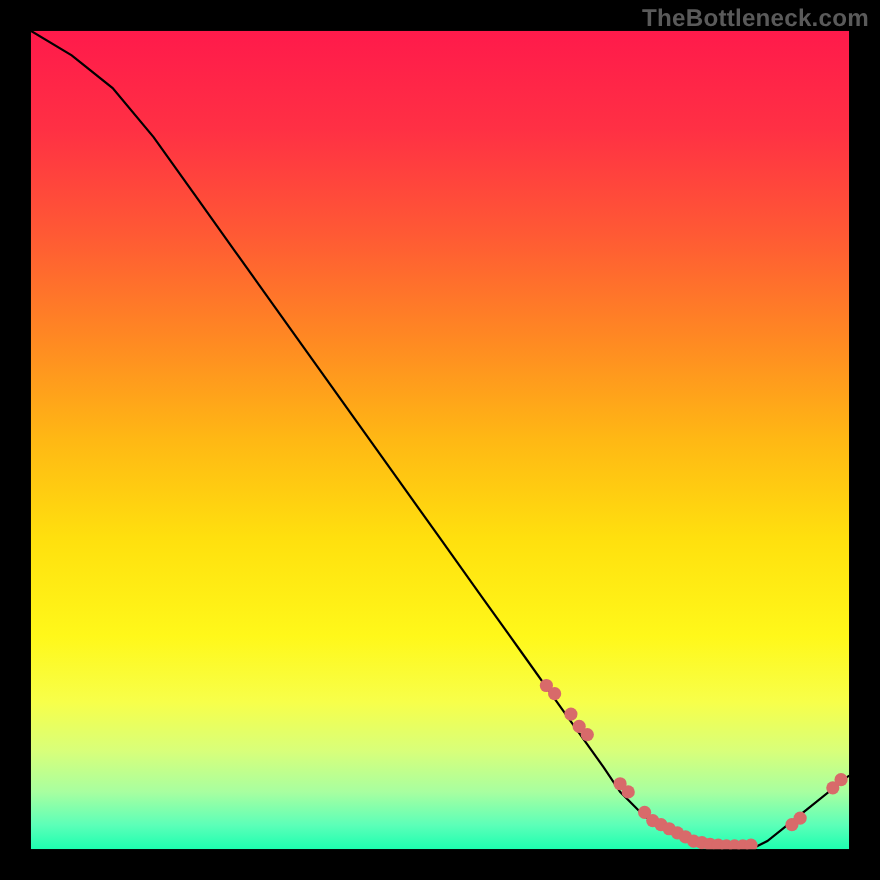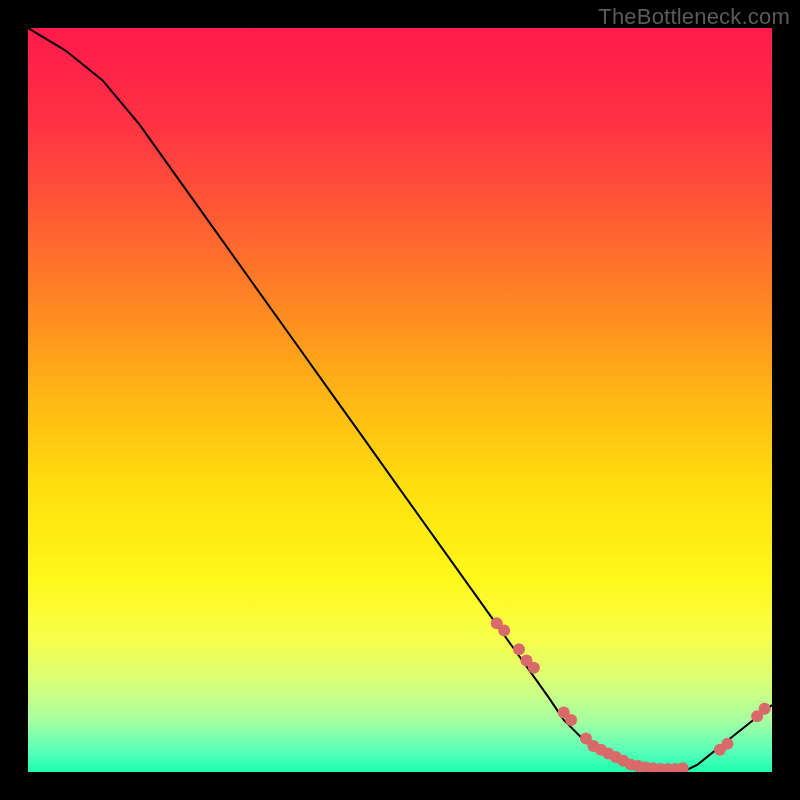--- a/index.html
+++ b/index.html
@@ -10,21 +10,21 @@
     position: relative;
     font-family: Arial, sans-serif;
     overflow: hidden;
   }
   .watermark {
     position: absolute;
     top: 4px;
     right: 10px;
     color: #5a5a5a;
     font-size: 22px;
-    font-weight: normal;
+    font-weight: bold;
     letter-spacing: 0.2px;
     z-index: 10;
   }
   .plot-area {
     position: absolute;
     left: 28px;
     top: 28px;
     width: 744px;
     height: 744px;
   }

